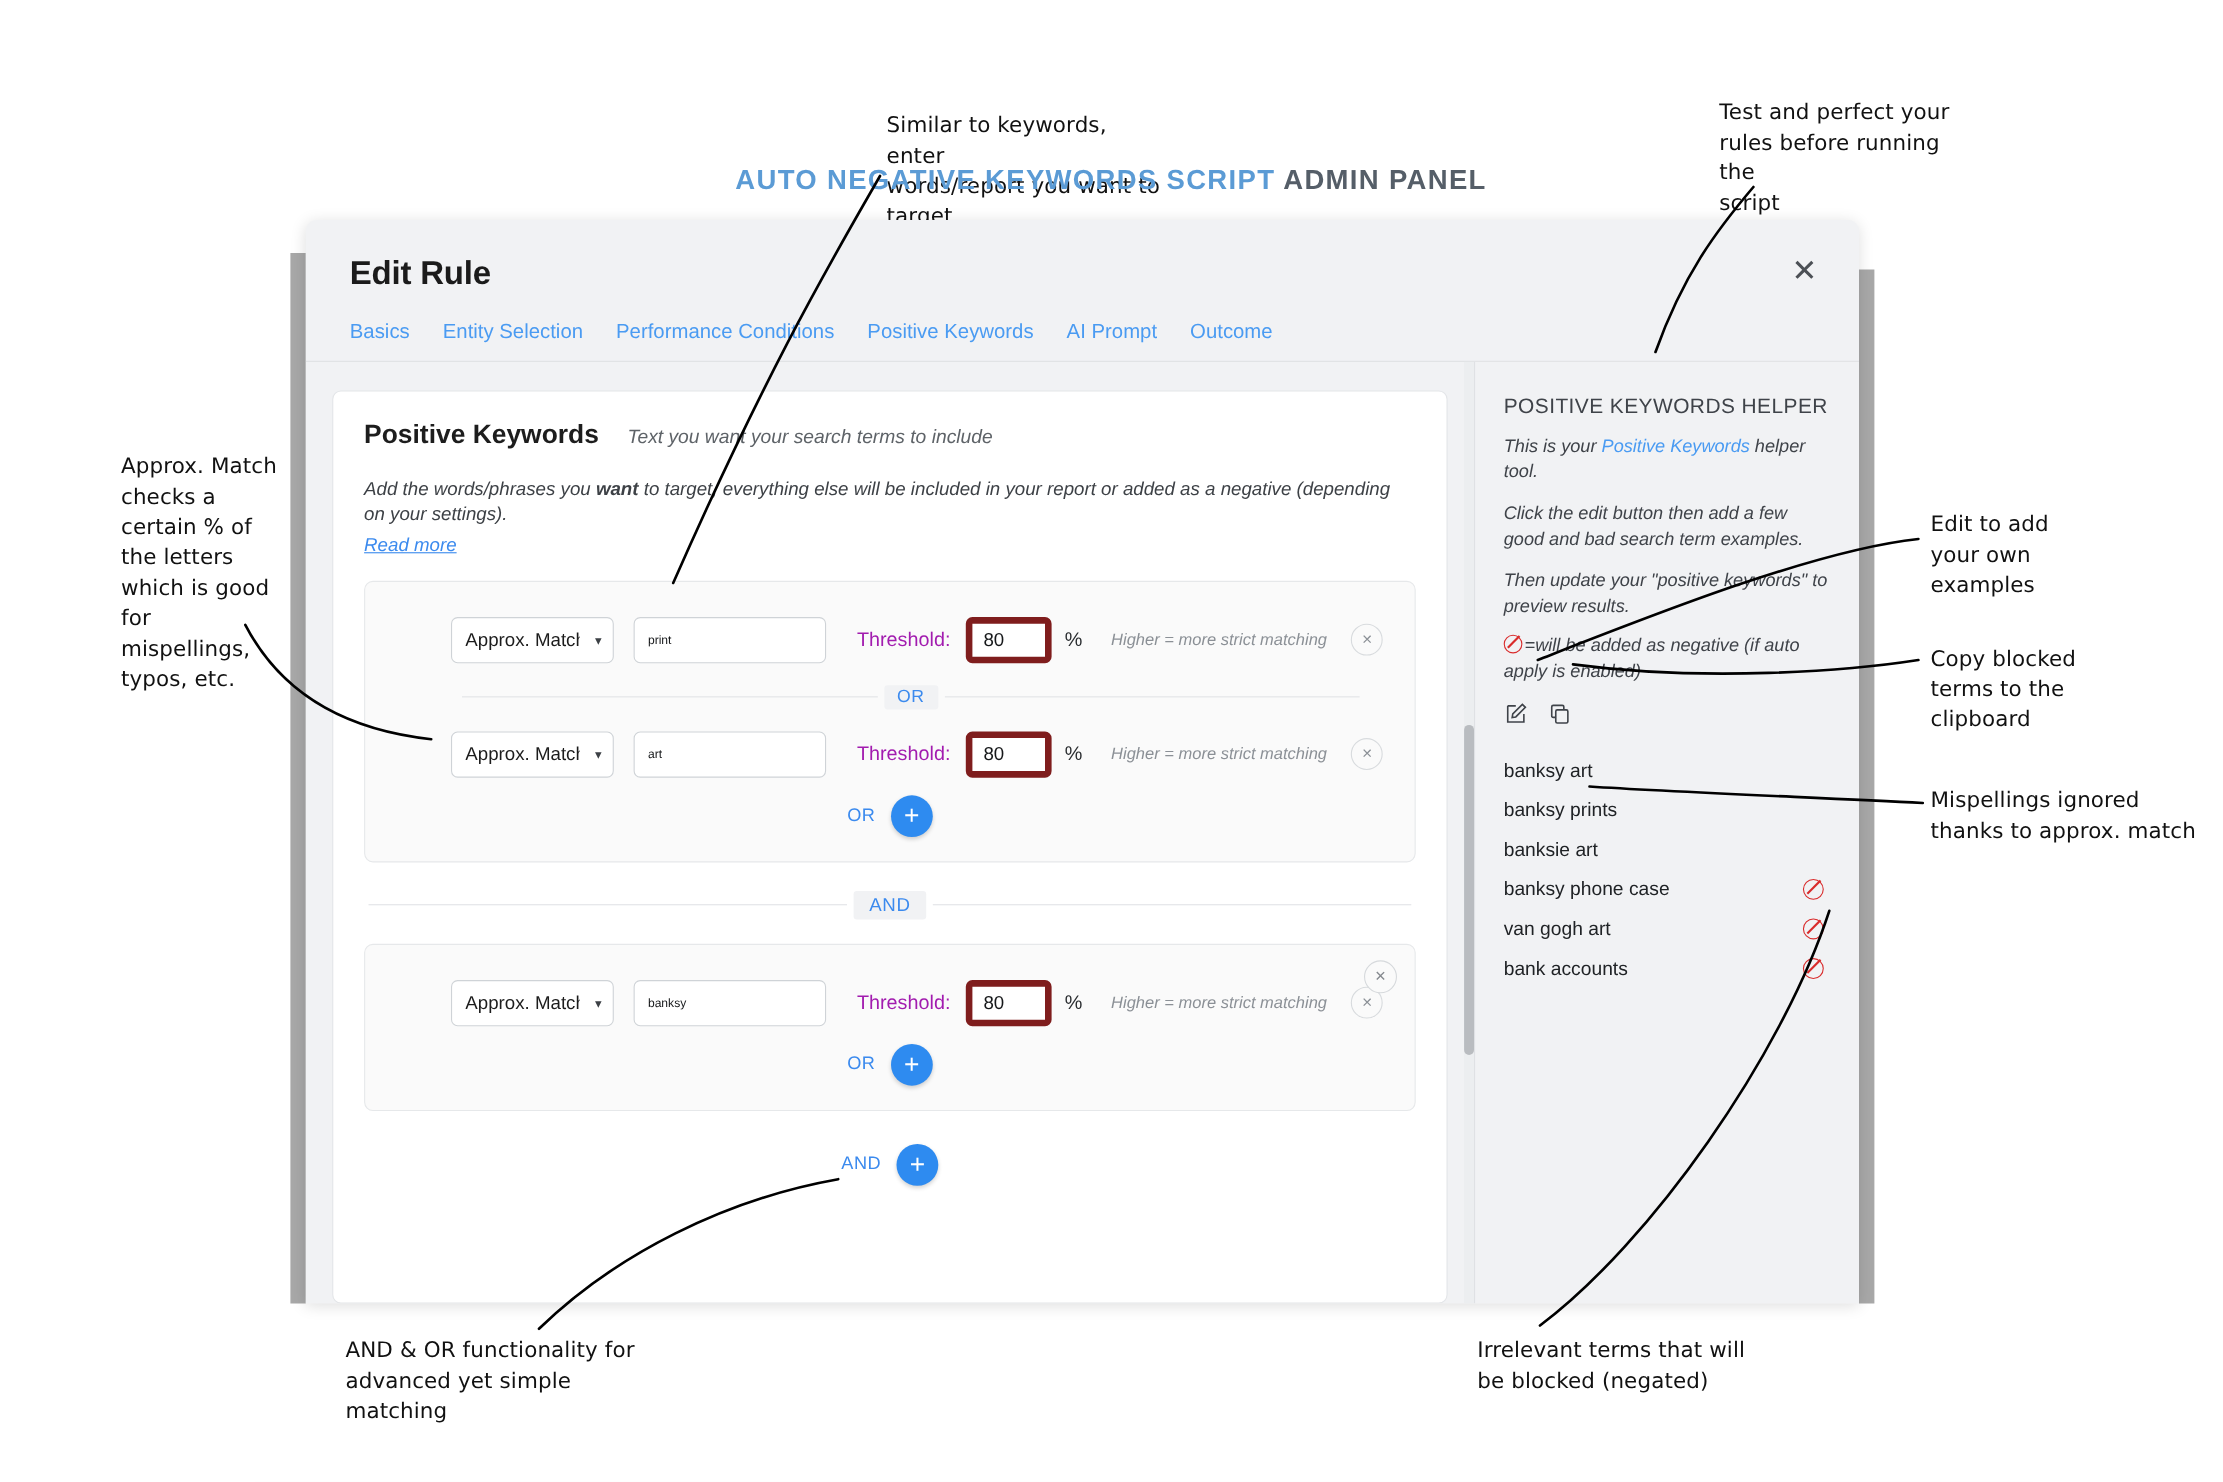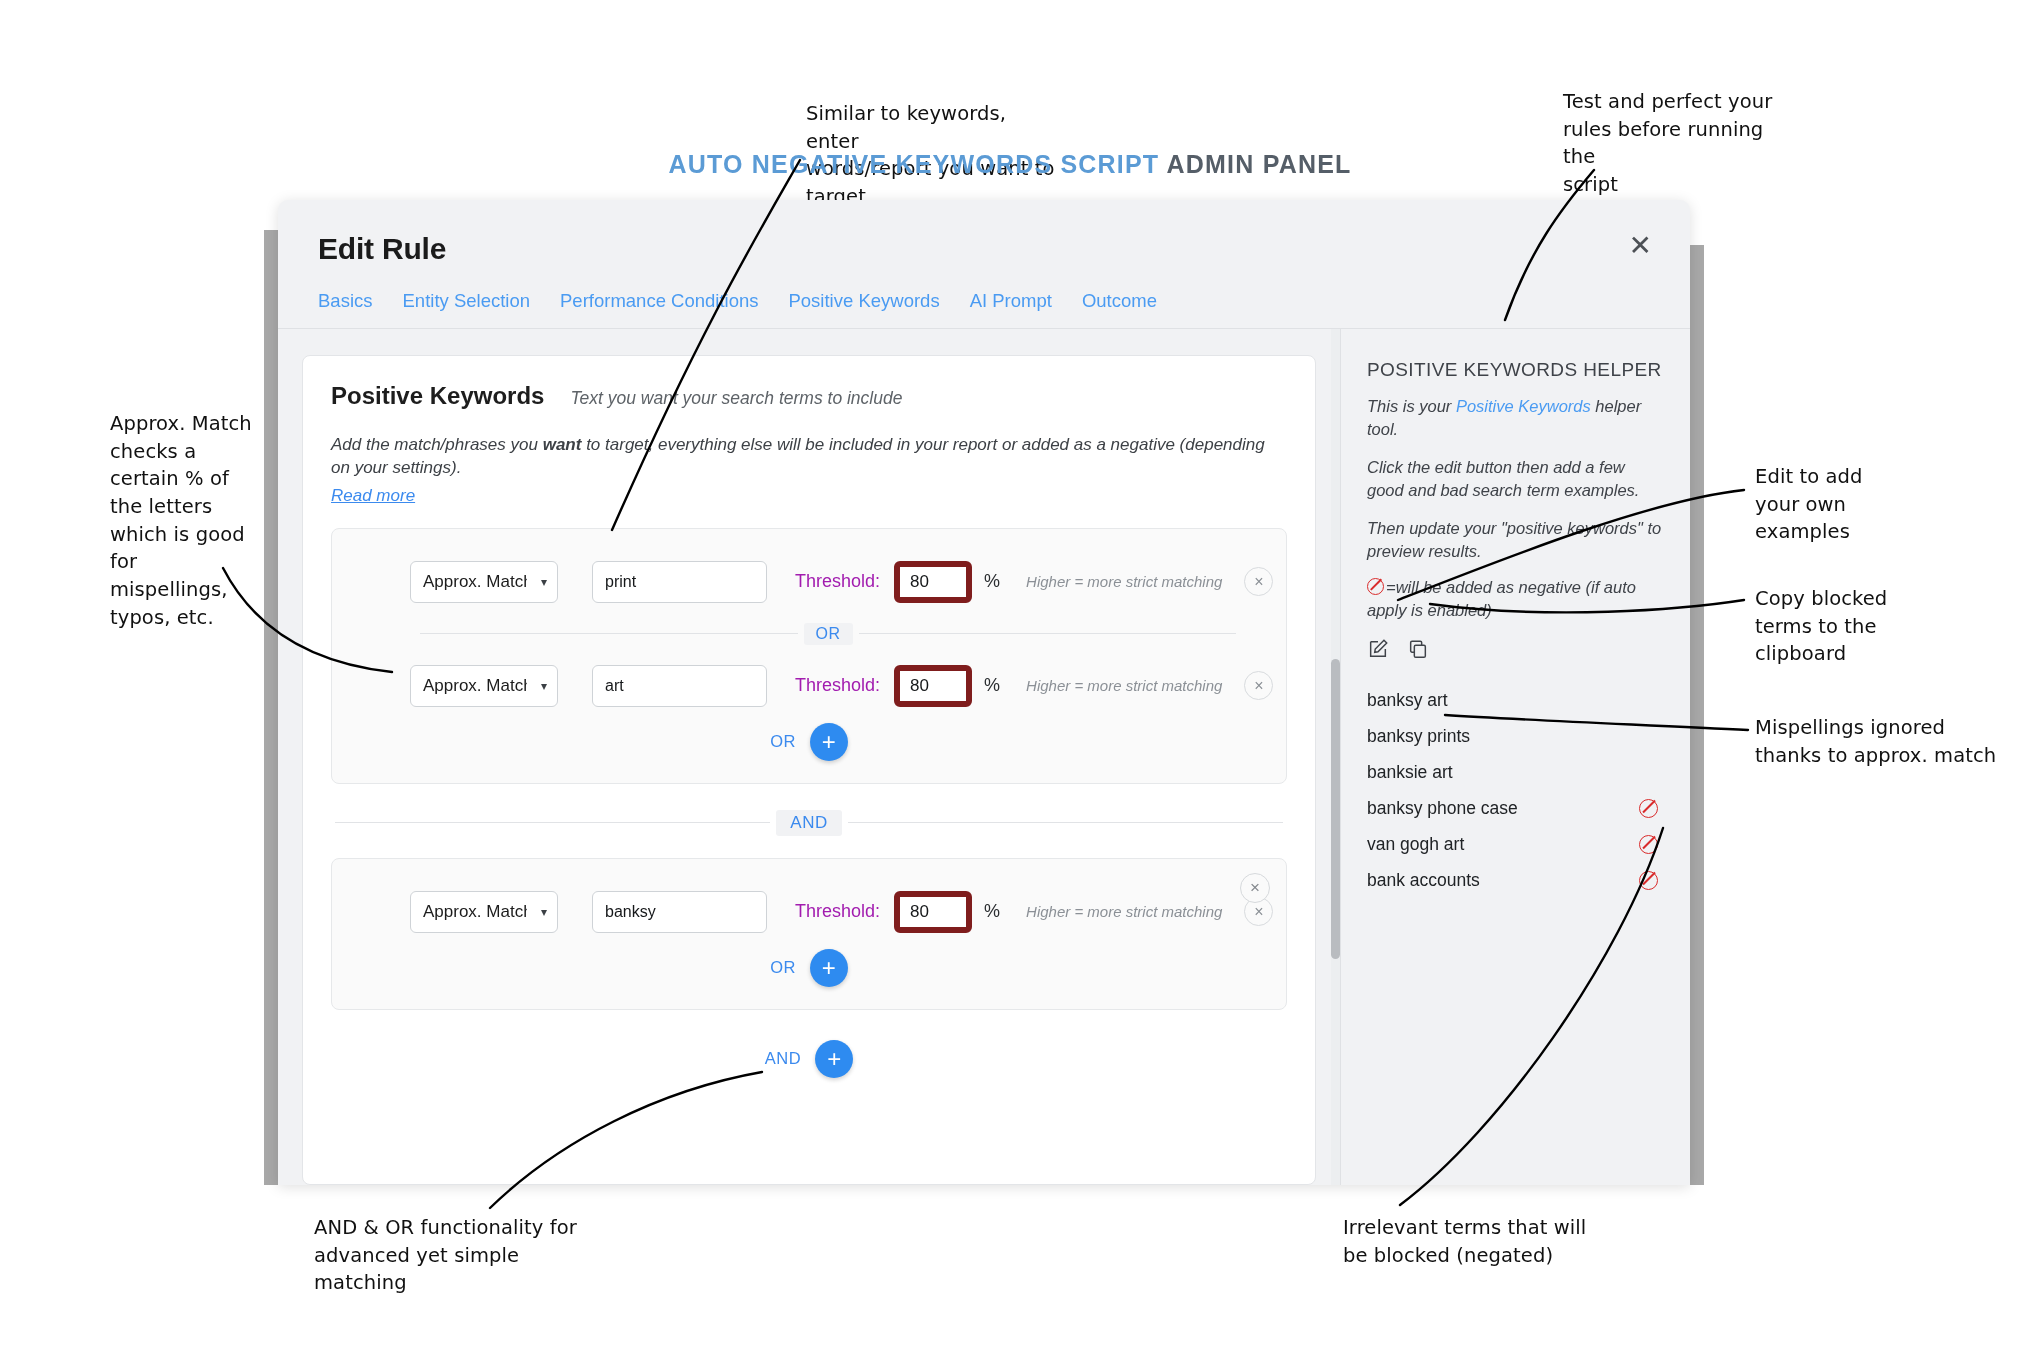--- a/index.html
+++ b/index.html
@@ -242,24 +242,24 @@
     position: absolute;
     right: 11px; top: 50%;
     transform: translateY(-50%);
     pointer-events: none;
     color: #3c4045;
     font-size: 12px;
   }
   input.kw-input {
     width: 175px;
     height: 42px;
-    margin-left: 34px;
+    margin-left: 18px;
     padding: 0 12px;
     box-sizing: border-box;
-    font-size: 16px;
+    font-size: 11px;
     font-family: "Liberation Sans", sans-serif;
     color: #16181a;
     background: #ffffff;
     border: 1px solid #cfd3d7;
     border-radius: 6px;
   }
   .threshold-label {
     margin-left: 28px;
     font-size: 18px;
     color: #a21caf;
@@ -514,21 +514,21 @@
 
     <div class="main-pane">
       <div class="card">
 
         <div class="card-head">
           <div class="card-title">Positive Keywords</div>
           <div class="card-subtitle">Text you want your search terms to include</div>
         </div>
 
         <div class="card-desc">
-          <span>Add the match/phrases you </span><b>want</b><span> to target, everything else will be included in your report or added as a negative (depending on your settings).</span>
+          <span>Add the words/phrases you </span><b>want</b><span> to target, everything else will be included in your report or added as a negative (depending on your settings).</span>
         </div>
         <div class="read-more">Read more</div>
 
         
         <div class="group">
 
           <div class="cond-row">
             <div class="sel-wrap">
               <select class="match-select">
                 <option>Approx. Match</option>

